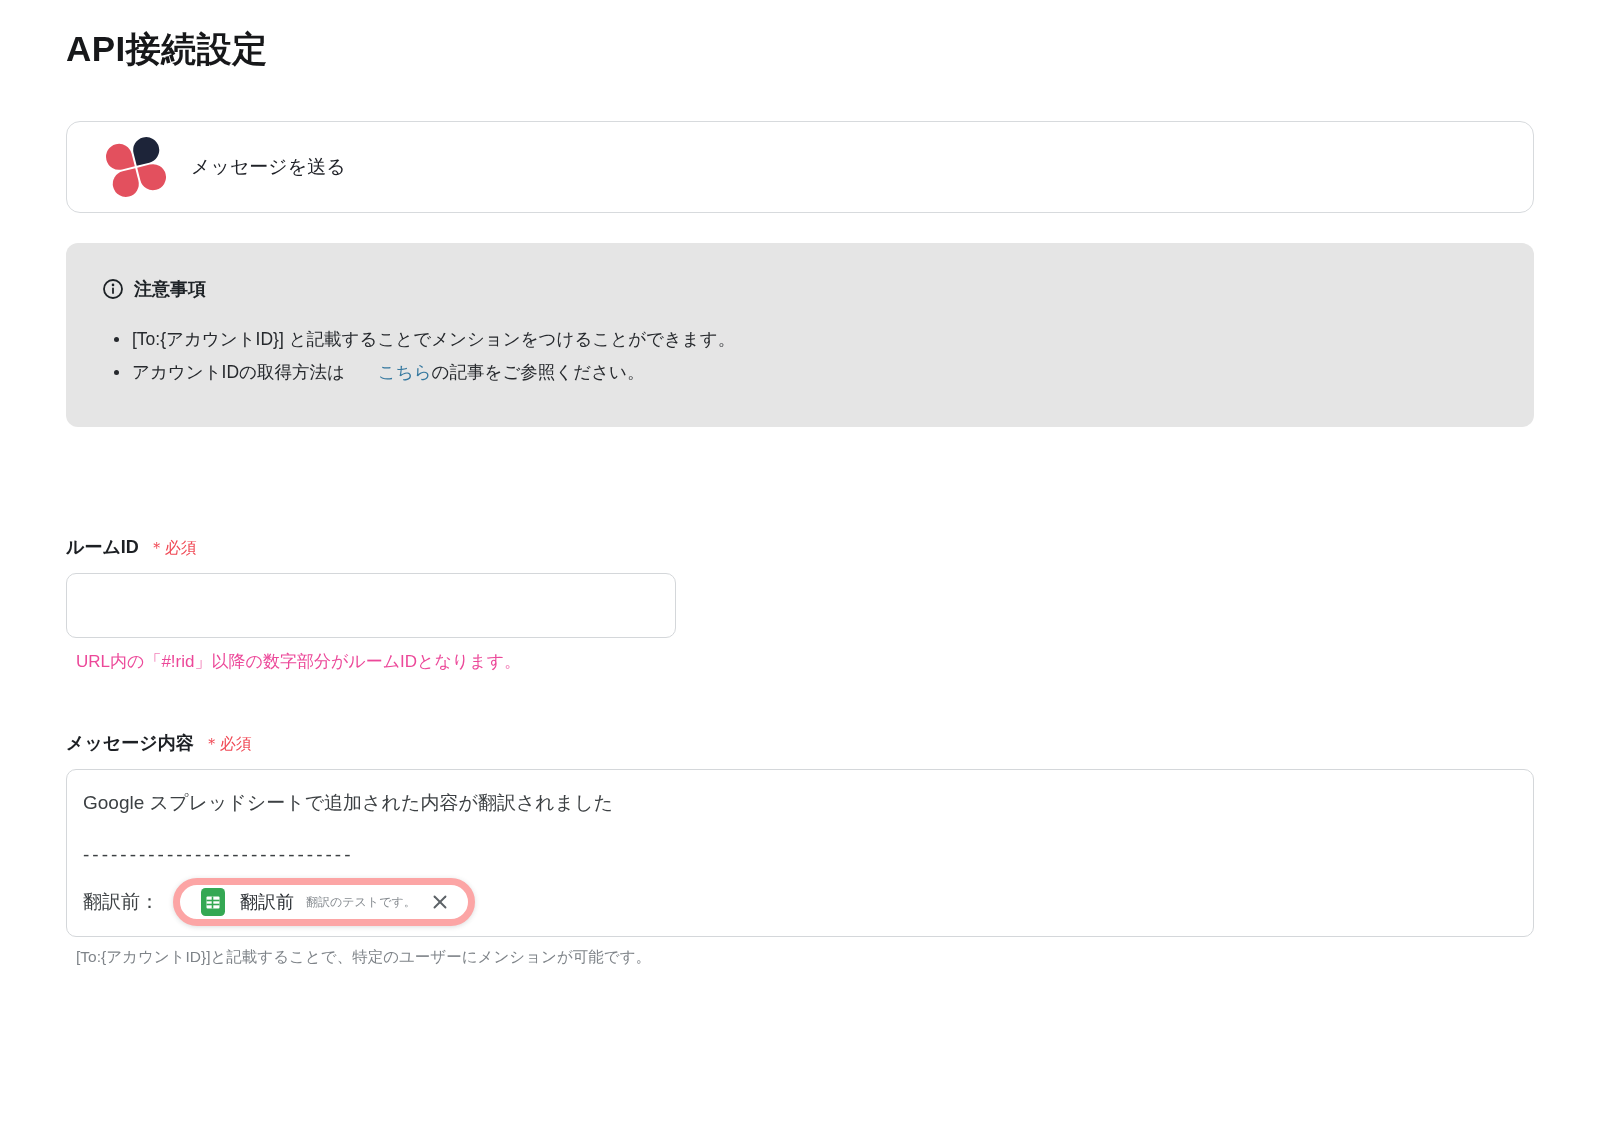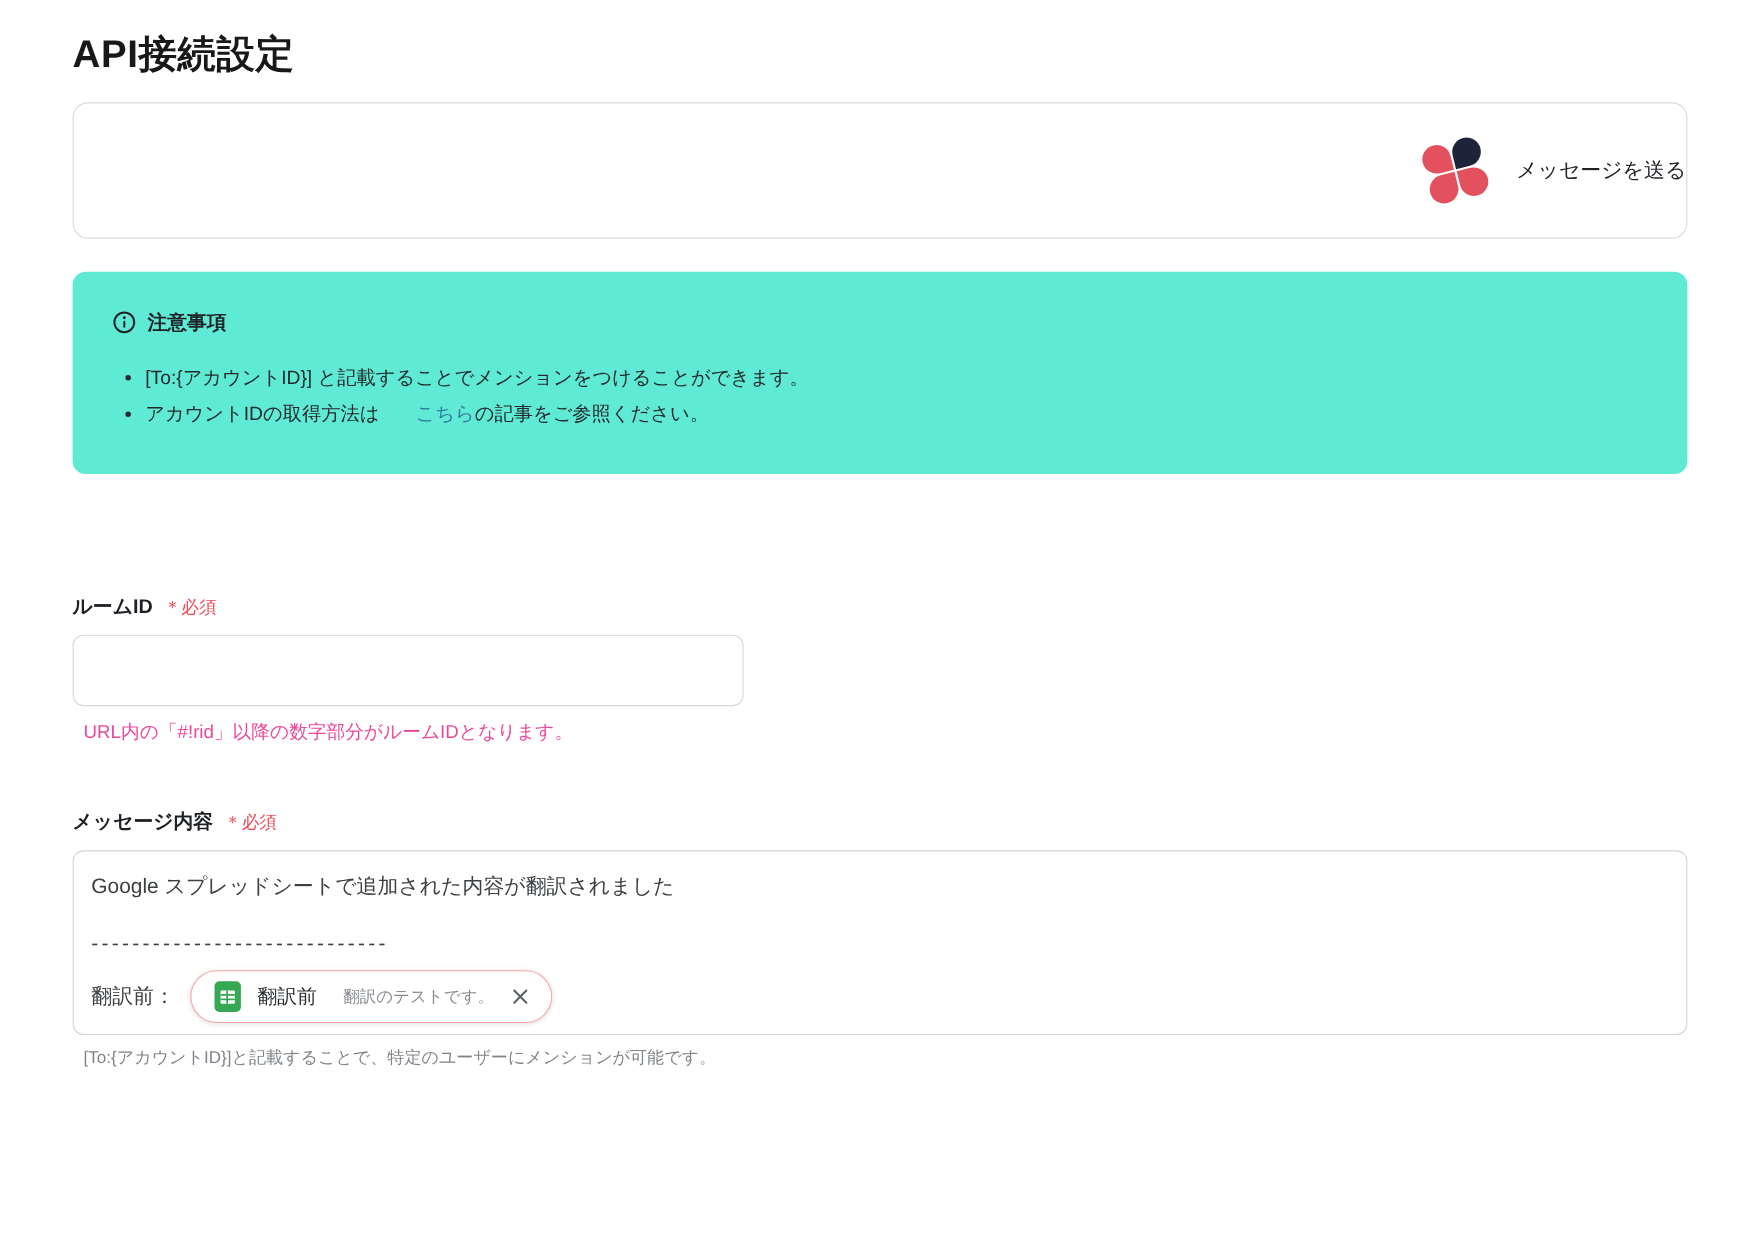--- a/index.html
+++ b/index.html
@@ -13,37 +13,37 @@
   .container { padding: 26px 66px 0 66px; }
 
   
   .page-title {
     font-size: 35px; font-weight: 700; color: #17181a;
     letter-spacing: 0.5px;
   }
 
   
   .app-card {
-    margin-top: 20px; height: 124px;
+    margin-top: 48px; height: 92px;
     border: 1px solid #d7dadd; border-radius: 14px;
     display: flex; align-items: center; gap: 26px;
-    padding-left: 40px; background: #fff; justify-content: flex-end;
+    padding-left: 40px; background: #fff;
   }
   .app-logo { position: relative; width: 58px; height: 58px; transform: rotate(-14deg); flex: 0 0 auto; }
   .petal { position: absolute; width: 26px; height: 26px; }
   .petal-tl { left: 2px;  top: 2px;  border-radius: 50% 50% 0 50%; }
   .petal-tr { left: 30px; top: 2px;  border-radius: 50% 50% 50% 0; }
   .petal-br { left: 30px; top: 30px; border-radius: 0 50% 50% 50%; }
   .petal-bl { left: 2px;  top: 30px; border-radius: 50% 0 50% 50%; }
   .app-name { font-size: 19px; color: #1f2127; }
 
   
   .notice-box {
     margin-top: 30px;
-    background: #5eead4; border-radius: 12px;
+    background: #e5e5e5; border-radius: 12px;
     padding: 34px 36px 38px 36px;
   }
   .notice-header { display: flex; align-items: center; gap: 10px; }
   .notice-title { font-size: 18px; font-weight: 700; color: #1d2226; }
   .notice-list { margin: 22px 0 0 8px; list-style: none; }
   .notice-list li {
     font-size: 17.5px; color: #26292d; line-height: 33px;
     padding-left: 22px; position: relative;
   }
   .notice-list li::before {
@@ -78,27 +78,27 @@
     font-size: 19px; color: #3c4043; cursor: text;
   }
   .msg-line { line-height: 30px; }
   .msg-divider { margin-top: 24px; letter-spacing: 3px; line-height: 26px; }
   .msg-row { display: flex; align-items: center; margin-top: 8px; height: 52px; }
   .msg-row-label { flex: 0 0 auto; }
 
   .token-chip {
     display: inline-flex; align-items: center;
     margin-left: 14px; height: 48px;
-    background: #ffffff; border: 1px solid #fca5a5; border-radius: 24px;
+    background: #ffffff; border: 7px solid #fca5a5; border-radius: 24px;
     padding: 0 18px 0 20px;
     box-shadow: 0 1px 5px rgba(60,64,67,.18);
     cursor: pointer; white-space: nowrap;
   }
   .chip-name { font-size: 18px; color: #2a2e33; margin-left: 14px; }
-  .chip-value { font-size: 15px; color: #868b90; margin-left: 24px; }
+  .chip-value { font-size: 12px; color: #868b90; margin-left: 12px; }
   .chip-close { margin-left: 14px; display: inline-flex; align-items: center; cursor: pointer; }
 
   .translate-glyph { display: inline-flex; align-items: flex-end; line-height: 1; }
   .translate-a  { font-size: 24px; color: #44637d; }
   .translate-hira { font-size: 14px; color: #1d2c3b; margin-left: 1px; }
 
   .editor-helper {
     margin-top: 10px; padding-left: 10px;
     font-size: 15.5px; color: #7f8489;
   }

